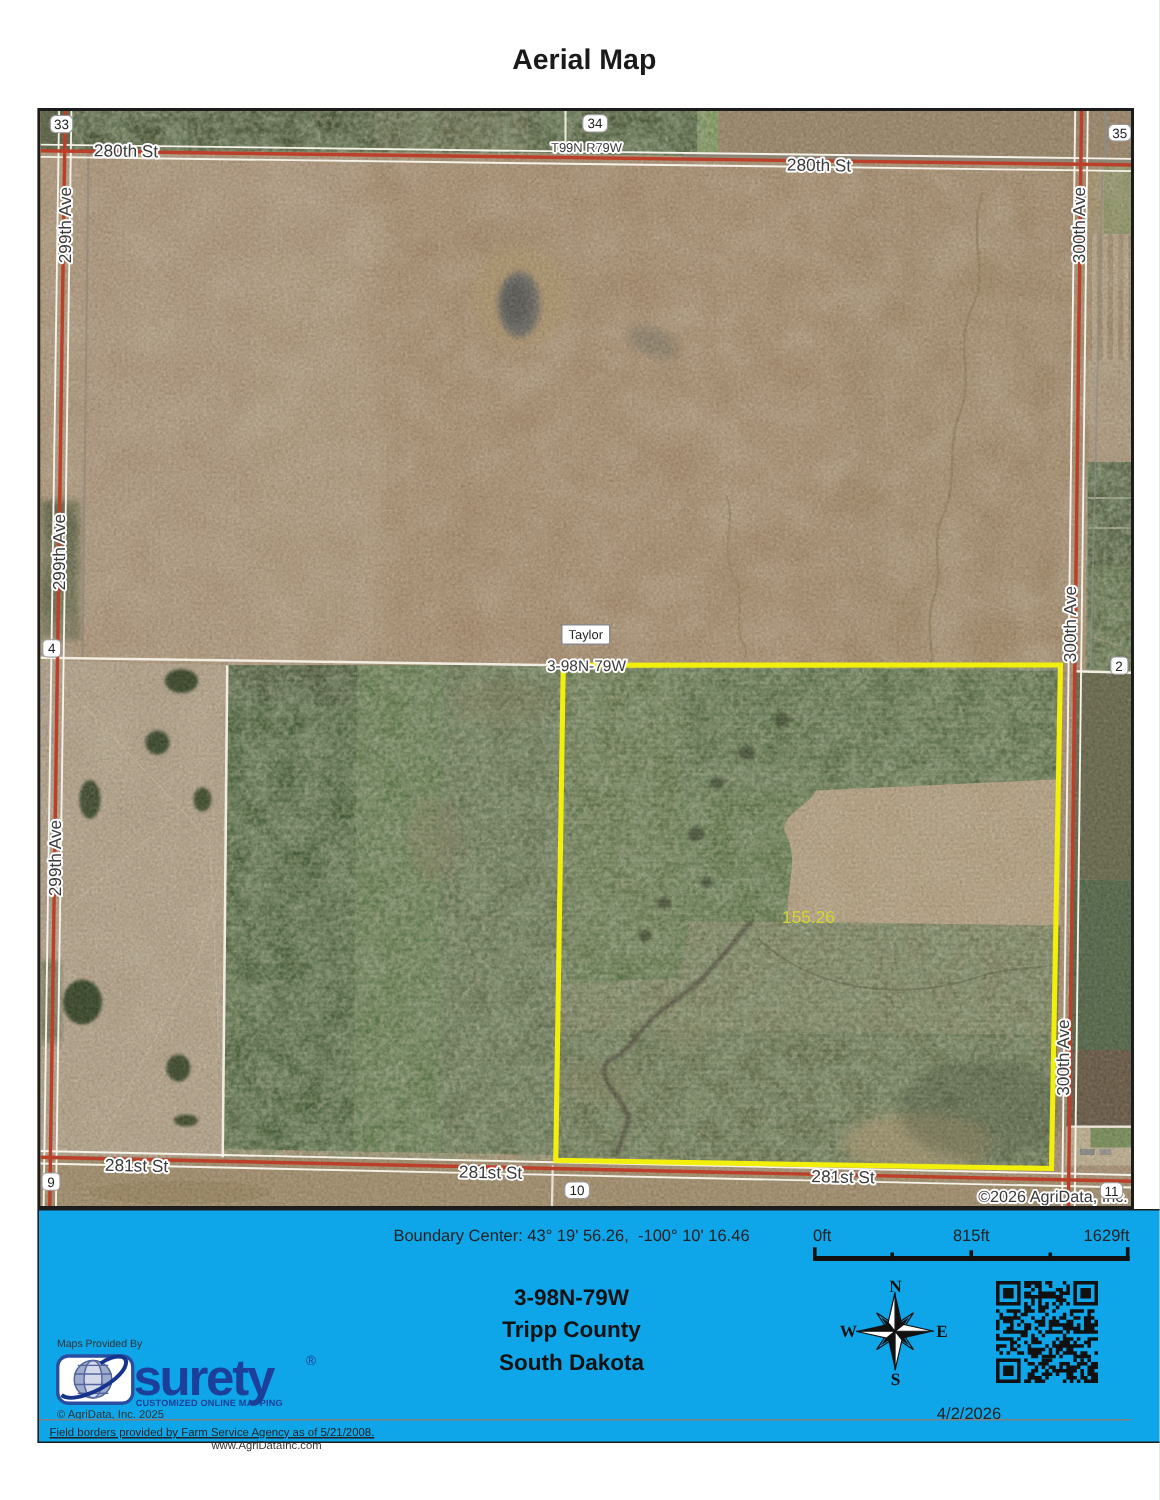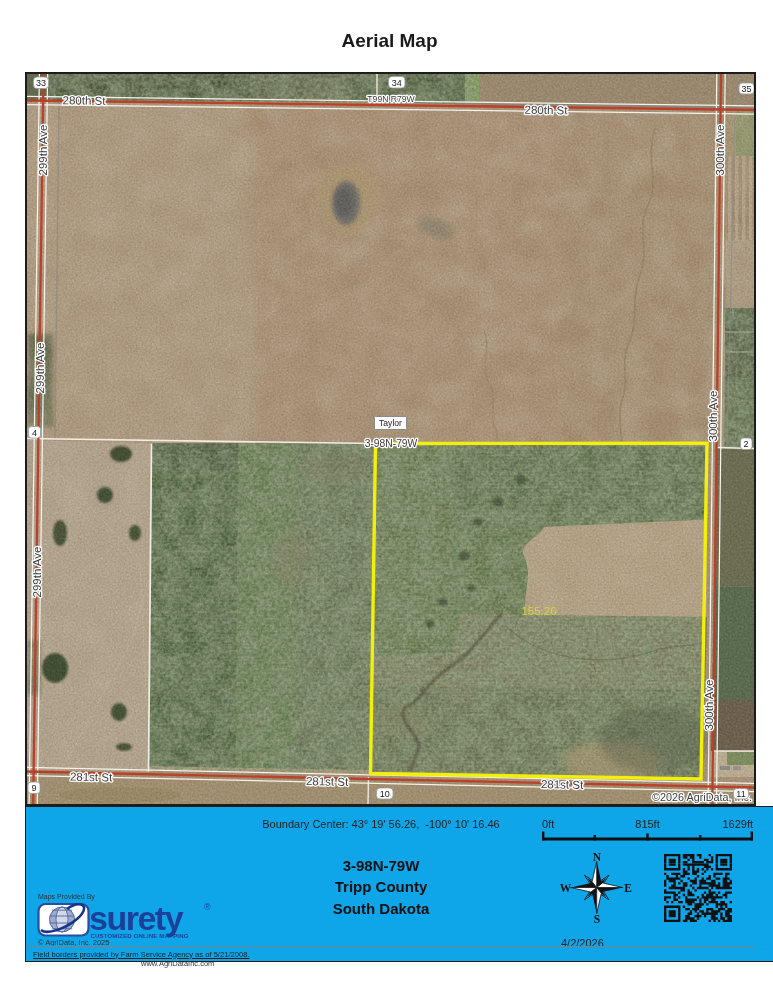--- a/index.html
+++ b/index.html
@@ -399,21 +399,21 @@
     <text x="38" y="74">S</text>
     <text x="6.5" y="42.5">W</text>
     <text x="69" y="42.5">E</text>
   </g>
   </svg>
 
   <svg class="abs" style="left:638px;top:47px;" width="68" height="68" viewBox="0 0 68 68">
   <path d="M0.0,0.0h16.41v2.34h-16.41zM18.76,0.0h11.72v2.34h-11.72zM32.83,0.0h4.69v2.34h-4.69zM44.55,0.0h2.34v2.34h-2.34zM51.59,0.0h16.41v2.34h-16.41zM0.0,2.34h2.34v2.34h-2.34zM14.07,2.34h2.34v2.34h-2.34zM18.76,2.34h4.69v2.34h-4.69zM25.79,2.34h4.69v2.34h-4.69zM35.17,2.34h2.34v2.34h-2.34zM46.9,2.34h2.34v2.34h-2.34zM51.59,2.34h2.34v2.34h-2.34zM65.66,2.34h2.34v2.34h-2.34zM0.0,4.69h2.34v2.34h-2.34zM4.69,4.69h7.03v2.34h-7.03zM14.07,4.69h2.34v2.34h-2.34zM23.45,4.69h2.34v2.34h-2.34zM28.14,4.69h2.34v2.34h-2.34zM39.86,4.69h4.69v2.34h-4.69zM46.9,4.69h2.34v2.34h-2.34zM51.59,4.69h2.34v2.34h-2.34zM56.28,4.69h7.03v2.34h-7.03zM65.66,4.69h2.34v2.34h-2.34zM0.0,7.03h2.34v2.34h-2.34zM4.69,7.03h7.03v2.34h-7.03zM14.07,7.03h2.34v2.34h-2.34zM18.76,7.03h4.69v2.34h-4.69zM28.14,7.03h11.72v2.34h-11.72zM42.21,7.03h7.03v2.34h-7.03zM51.59,7.03h2.34v2.34h-2.34zM56.28,7.03h7.03v2.34h-7.03zM65.66,7.03h2.34v2.34h-2.34zM0.0,9.38h2.34v2.34h-2.34zM4.69,9.38h7.03v2.34h-7.03zM14.07,9.38h2.34v2.34h-2.34zM18.76,9.38h25.79v2.34h-25.79zM51.59,9.38h2.34v2.34h-2.34zM56.28,9.38h7.03v2.34h-7.03zM65.66,9.38h2.34v2.34h-2.34zM0.0,11.72h2.34v2.34h-2.34zM14.07,11.72h2.34v2.34h-2.34zM23.45,11.72h2.34v2.34h-2.34zM28.14,11.72h2.34v2.34h-2.34zM39.86,11.72h7.03v2.34h-7.03zM51.59,11.72h2.34v2.34h-2.34zM65.66,11.72h2.34v2.34h-2.34zM0.0,14.07h16.41v2.34h-16.41zM18.76,14.07h2.34v2.34h-2.34zM23.45,14.07h2.34v2.34h-2.34zM28.14,14.07h2.34v2.34h-2.34zM32.83,14.07h2.34v2.34h-2.34zM37.52,14.07h2.34v2.34h-2.34zM42.21,14.07h2.34v2.34h-2.34zM46.9,14.07h2.34v2.34h-2.34zM51.59,14.07h16.41v2.34h-16.41zM18.76,16.41h4.69v2.34h-4.69zM28.14,16.41h7.03v2.34h-7.03zM39.86,16.41h2.34v2.34h-2.34zM0.0,18.76h2.34v2.34h-2.34zM7.03,18.76h9.38v2.34h-9.38zM18.76,18.76h7.03v2.34h-7.03zM28.14,18.76h4.69v2.34h-4.69zM37.52,18.76h2.34v2.34h-2.34zM49.24,18.76h9.38v2.34h-9.38zM60.97,18.76h4.69v2.34h-4.69zM2.34,21.1h2.34v2.34h-2.34zM11.72,21.1h2.34v2.34h-2.34zM16.41,21.1h4.69v2.34h-4.69zM32.83,21.1h2.34v2.34h-2.34zM44.55,21.1h2.34v2.34h-2.34zM49.24,21.1h2.34v2.34h-2.34zM60.97,21.1h2.34v2.34h-2.34zM2.34,23.45h14.07v2.34h-14.07zM23.45,23.45h2.34v2.34h-2.34zM30.48,23.45h2.34v2.34h-2.34zM37.52,23.45h2.34v2.34h-2.34zM42.21,23.45h4.69v2.34h-4.69zM51.59,23.45h4.69v2.34h-4.69zM58.62,23.45h7.03v2.34h-7.03zM0.0,25.79h2.34v2.34h-2.34zM4.69,25.79h7.03v2.34h-7.03zM16.41,25.79h2.34v2.34h-2.34zM25.79,25.79h7.03v2.34h-7.03zM35.17,25.79h7.03v2.34h-7.03zM46.9,25.79h4.69v2.34h-4.69zM58.62,25.79h4.69v2.34h-4.69zM65.66,25.79h2.34v2.34h-2.34zM0.0,28.14h2.34v2.34h-2.34zM9.38,28.14h2.34v2.34h-2.34zM14.07,28.14h2.34v2.34h-2.34zM18.76,28.14h4.69v2.34h-4.69zM28.14,28.14h4.69v2.34h-4.69zM35.17,28.14h16.41v2.34h-16.41zM53.93,28.14h2.34v2.34h-2.34zM58.62,28.14h9.38v2.34h-9.38zM0.0,30.48h2.34v2.34h-2.34zM7.03,30.48h4.69v2.34h-4.69zM18.76,30.48h4.69v2.34h-4.69zM25.79,30.48h2.34v2.34h-2.34zM35.17,30.48h2.34v2.34h-2.34zM44.55,30.48h11.72v2.34h-11.72zM58.62,30.48h7.03v2.34h-7.03zM4.69,32.83h16.41v2.34h-16.41zM28.14,32.83h2.34v2.34h-2.34zM32.83,32.83h11.72v2.34h-11.72zM46.9,32.83h2.34v2.34h-2.34zM51.59,32.83h16.41v2.34h-16.41zM0.0,35.17h2.34v2.34h-2.34zM16.41,35.17h4.69v2.34h-4.69zM23.45,35.17h2.34v2.34h-2.34zM30.48,35.17h2.34v2.34h-2.34zM44.55,35.17h2.34v2.34h-2.34zM0.0,37.52h11.72v2.34h-11.72zM14.07,37.52h2.34v2.34h-2.34zM23.45,37.52h4.69v2.34h-4.69zM39.86,37.52h2.34v2.34h-2.34zM44.55,37.52h7.03v2.34h-7.03zM53.93,37.52h2.34v2.34h-2.34zM60.97,37.52h7.03v2.34h-7.03zM9.38,39.86h4.69v2.34h-4.69zM18.76,39.86h2.34v2.34h-2.34zM23.45,39.86h7.03v2.34h-7.03zM37.52,39.86h2.34v2.34h-2.34zM42.21,39.86h7.03v2.34h-7.03zM51.59,39.86h2.34v2.34h-2.34zM58.62,39.86h4.69v2.34h-4.69zM0.0,42.21h7.03v2.34h-7.03zM9.38,42.21h2.34v2.34h-2.34zM14.07,42.21h2.34v2.34h-2.34zM21.1,42.21h2.34v2.34h-2.34zM32.83,42.21h2.34v2.34h-2.34zM37.52,42.21h21.1v2.34h-21.1zM60.97,42.21h2.34v2.34h-2.34zM0.0,44.55h2.34v2.34h-2.34zM9.38,44.55h4.69v2.34h-4.69zM21.1,44.55h11.72v2.34h-11.72zM35.17,44.55h2.34v2.34h-2.34zM39.86,44.55h4.69v2.34h-4.69zM46.9,44.55h4.69v2.34h-4.69zM2.34,46.9h2.34v2.34h-2.34zM7.03,46.9h2.34v2.34h-2.34zM14.07,46.9h4.69v2.34h-4.69zM21.1,46.9h9.38v2.34h-9.38zM35.17,46.9h2.34v2.34h-2.34zM39.86,46.9h2.34v2.34h-2.34zM44.55,46.9h9.38v2.34h-9.38zM56.28,46.9h4.69v2.34h-4.69zM65.66,46.9h2.34v2.34h-2.34zM23.45,49.24h4.69v2.34h-4.69zM30.48,49.24h9.38v2.34h-9.38zM42.21,49.24h2.34v2.34h-2.34zM51.59,49.24h11.72v2.34h-11.72zM0.0,51.59h16.41v2.34h-16.41zM18.76,51.59h2.34v2.34h-2.34zM30.48,51.59h7.03v2.34h-7.03zM51.59,51.59h2.34v2.34h-2.34zM56.28,51.59h2.34v2.34h-2.34zM60.97,51.59h2.34v2.34h-2.34zM0.0,53.93h2.34v2.34h-2.34zM14.07,53.93h2.34v2.34h-2.34zM21.1,53.93h4.69v2.34h-4.69zM28.14,53.93h7.03v2.34h-7.03zM42.21,53.93h7.03v2.34h-7.03zM53.93,53.93h7.03v2.34h-7.03zM63.31,53.93h4.69v2.34h-4.69zM0.0,56.28h2.34v2.34h-2.34zM4.69,56.28h7.03v2.34h-7.03zM14.07,56.28h2.34v2.34h-2.34zM25.79,56.28h2.34v2.34h-2.34zM30.48,56.28h2.34v2.34h-2.34zM35.17,56.28h4.69v2.34h-4.69zM42.21,56.28h2.34v2.34h-2.34zM46.9,56.28h9.38v2.34h-9.38zM60.97,56.28h7.03v2.34h-7.03zM0.0,58.62h2.34v2.34h-2.34zM4.69,58.62h7.03v2.34h-7.03zM14.07,58.62h2.34v2.34h-2.34zM23.45,58.62h4.69v2.34h-4.69zM32.83,58.62h2.34v2.34h-2.34zM37.52,58.62h16.41v2.34h-16.41zM56.28,58.62h2.34v2.34h-2.34zM60.97,58.62h4.69v2.34h-4.69zM0.0,60.97h2.34v2.34h-2.34zM4.69,60.97h7.03v2.34h-7.03zM14.07,60.97h2.34v2.34h-2.34zM21.1,60.97h4.69v2.34h-4.69zM30.48,60.97h7.03v2.34h-7.03zM39.86,60.97h2.34v2.34h-2.34zM46.9,60.97h4.69v2.34h-4.69zM56.28,60.97h2.34v2.34h-2.34zM60.97,60.97h7.03v2.34h-7.03zM0.0,63.31h2.34v2.34h-2.34zM14.07,63.31h2.34v2.34h-2.34zM21.1,63.31h9.38v2.34h-9.38zM32.83,63.31h2.34v2.34h-2.34zM46.9,63.31h7.03v2.34h-7.03zM56.28,63.31h4.69v2.34h-4.69zM63.31,63.31h4.69v2.34h-4.69zM0.0,65.66h16.41v2.34h-16.41zM18.76,65.66h4.69v2.34h-4.69zM25.79,65.66h7.03v2.34h-7.03zM44.55,65.66h2.34v2.34h-2.34zM49.24,65.66h2.34v2.34h-2.34zM53.93,65.66h2.34v2.34h-2.34zM58.62,65.66h9.38v2.34h-9.38z" fill="#111"></path>
   </svg>
 
-  <div class="abs" style="left:535px;top:130px;width:170px;font-size:11px;color:#222;">4/2/2026</div>
+  <div class="abs" style="left:535px;top:130px;width:170px;text-align:center;font-size:11px;color:#222;">4/2/2026</div>
 
   <div class="abs" style="left:12px;top:86px;font-size:7px;color:#333;">Maps Provided By</div>
   <svg class="abs" style="left:11px;top:92px;" width="210" height="42" viewBox="0 0 210 42">
 
   <rect x="1.5" y="5" width="50" height="31.5" rx="7" fill="#fff" stroke="#2a4da0" stroke-width="2.2"></rect>
   <g>
     <circle cx="25" cy="20.5" r="12.5" fill="#d3d9e8"></circle>
     <path d="M25,8 a12.5,12.5 0 0,1 0,25 a6,12.5 0 0,0 0,-25 M25,8 a12.5,12.5 0 0,0 0,25 a6,12.5 0 0,1 0,-25" fill="#9daccb"></path>
     <ellipse cx="25" cy="20.5" rx="12.5" ry="12.5" fill="none" stroke="#53659f" stroke-width="1"></ellipse>
     <ellipse cx="25" cy="20.5" rx="6" ry="12.5" fill="none" stroke="#53659f" stroke-width="0.9"></ellipse>

